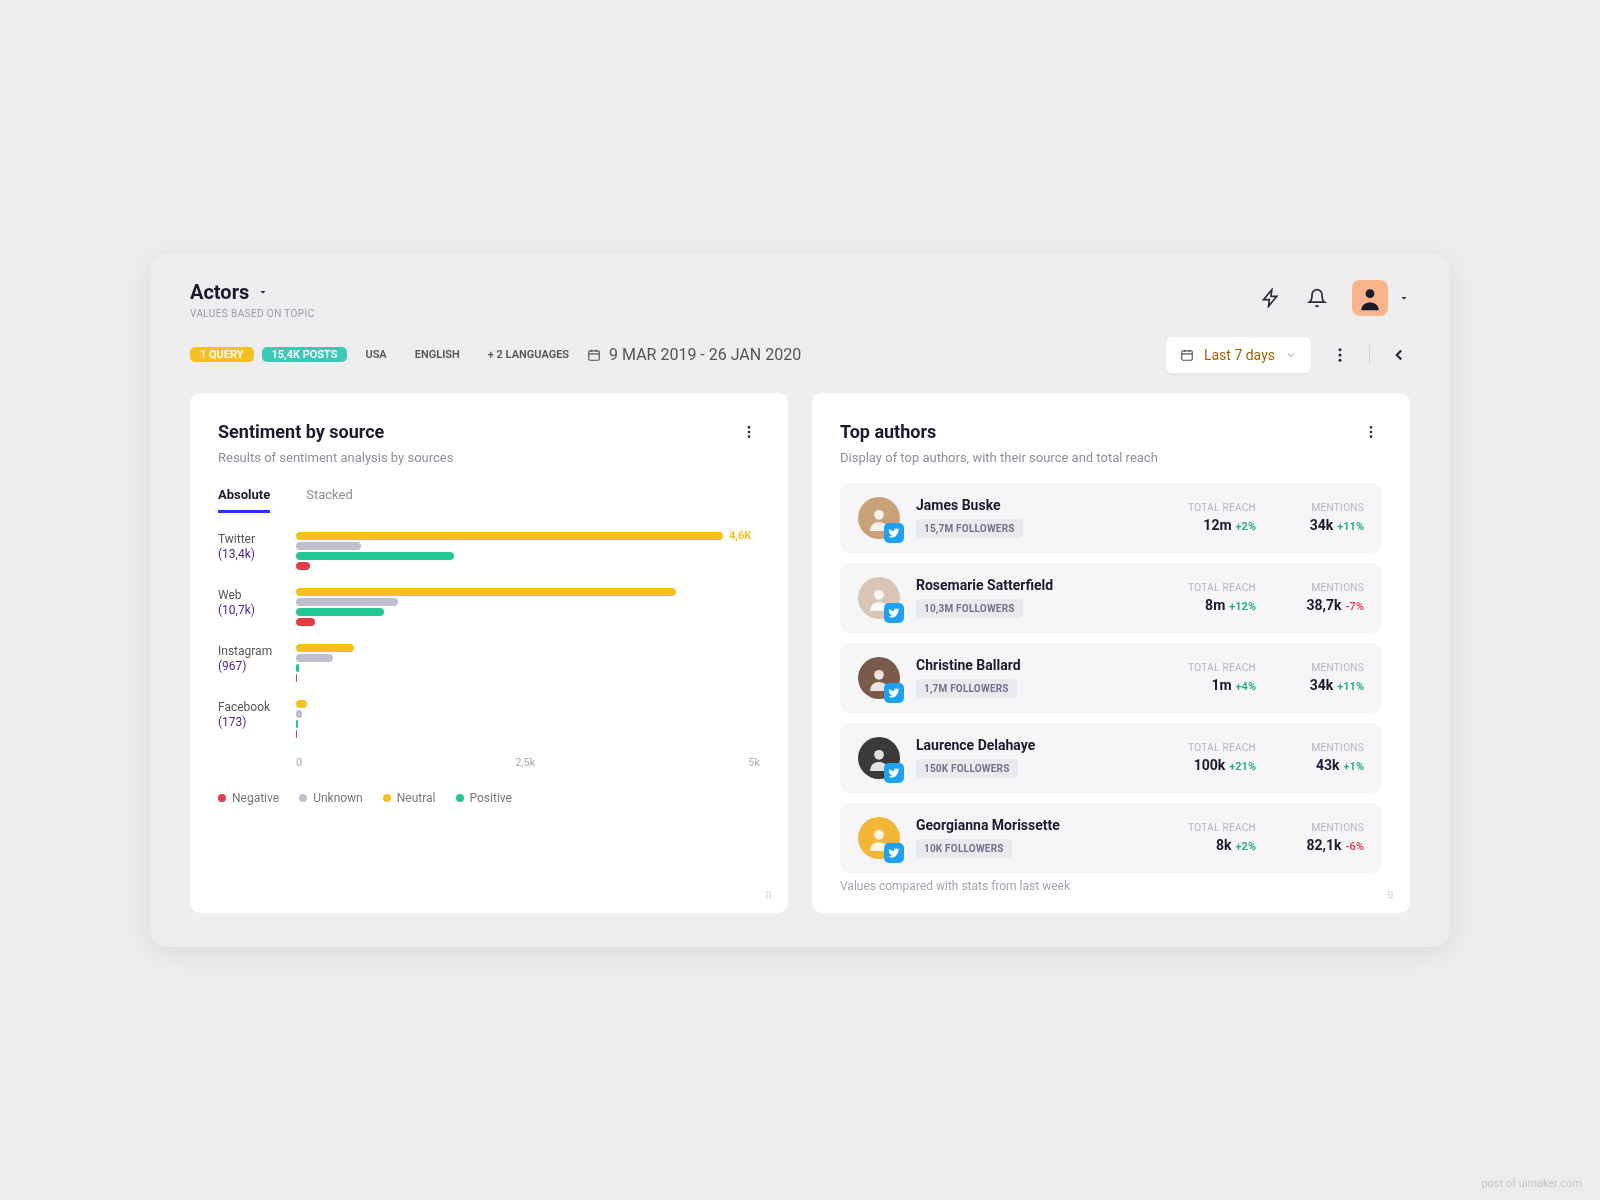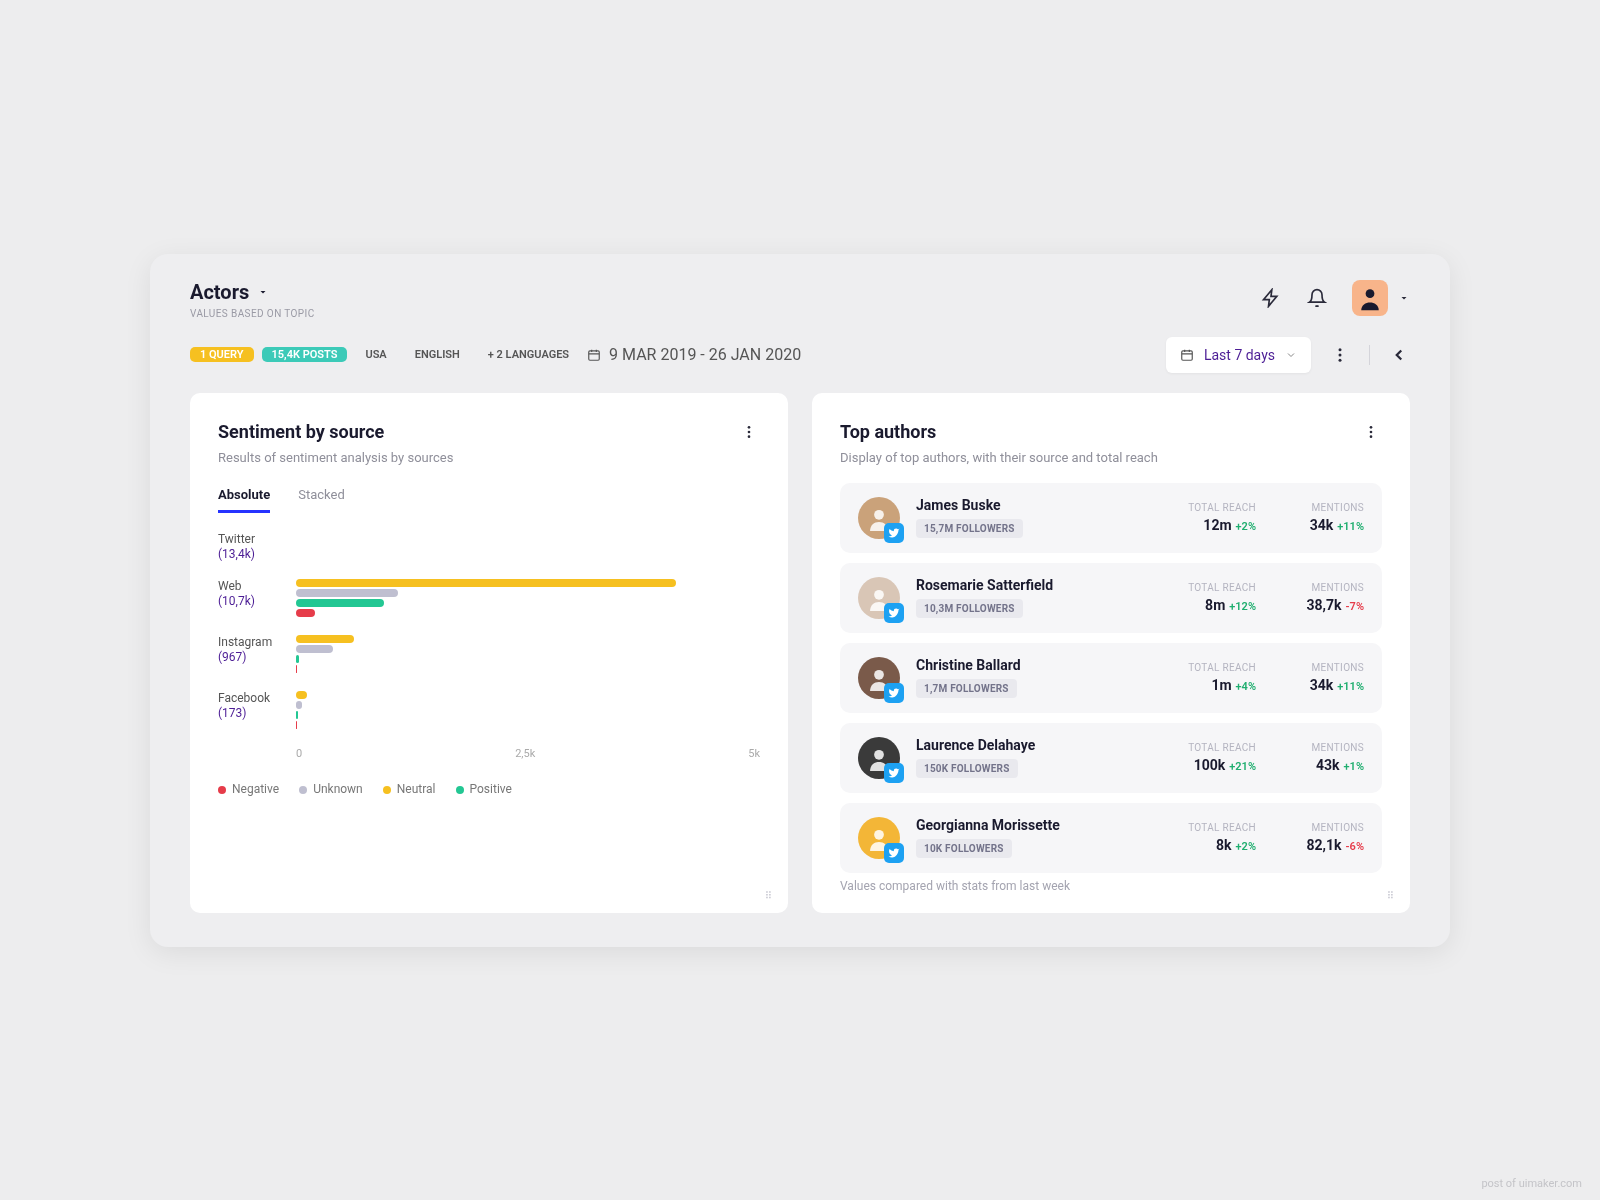--- a/index.html
+++ b/index.html
@@ -13,28 +13,28 @@
   .avatar-box { width: 36px; height: 36px; background: #f8b48a; border-radius: 8px; display: inline-flex; align-items: center; justify-content: center; }
   .avatar-box svg { width: 28px; height: 28px; }
   .caret { color: #2a2a3a; }
   .filters { display: flex; align-items: center; justify-content: space-between; padding: 0 40px 20px; }
   .chips { display: flex; gap: 8px; align-items: center; flex-wrap: wrap; }
   .chip { font-size: 11px; font-weight: 600; padding: 1px 10px; border-radius: 5px; display: inline-flex; align-items: center; gap: 6px; color: #555; background: transparent; }
   .chip.yellow { background: #f6c020; color: #fff; }
   .chip.teal { background: #3ccab8; color: #fff; }
   .date-chip { display: inline-flex; align-items: center; gap: 8px; color: #555; font-size: 16px; }
   .filter-right { display: flex; align-items: center; gap: 18px; }
-  .dropdown { background: #fff; border-radius: 6px; padding: 10px 14px; display: flex; align-items: center; gap: 10px; font-size: 14px; color: #4c1d95; box-shadow: 0 1px 3px rgba(0,0,0,0.05); }
+  .dropdown { background: #fff; border-radius: 6px; padding: 10px 14px; display: flex; align-items: center; gap: 10px; font-size: 14px; color: #a16207; box-shadow: 0 1px 3px rgba(0,0,0,0.05); }
   .divider { width: 1px; height: 20px; background: #d4d4da; }
   .cards { display: flex; gap: 24px; padding: 0 40px 34px; }
   .card { background: #fff; border-radius: 10px; flex: 1; padding: 28px 28px 20px; position: relative; }
   .card-head { display: flex; justify-content: space-between; align-items: flex-start; }
   .card-title { font-size: 18px; font-weight: 700; color: #1a1a2e; }
   .card-sub { font-size: 13px; color: #8f8f9a; margin-top: 8px; }
-  .tabs { display: flex; gap: 28px; margin-top: 22px; border-bottom: 1px solid transparent; }
+  .tabs { display: flex; gap: 36px; margin-top: 22px; border-bottom: 1px solid transparent; }
   .tab { font-size: 13px; color: #8f8f9a; padding-bottom: 8px; cursor: pointer; }
   .tab.active { color: #1a1a2e; font-weight: 700; border-bottom: 3px solid #2633ff; }
   .chart-area { margin-top: 18px; }
   .row { display: flex; align-items: flex-start; margin-bottom: 16px; position: relative; }
   .row-label { width: 78px; font-size: 12px; color: #555; line-height: 1.3; }
   .row-label .count { color: #4c1d95; }
   .bars { flex: 1; position: relative; }
   .bar { height: 8px; border-radius: 4px; margin-bottom: 2px; }
   .bar.yellow { background: #f6c020; }
   .bar.gray   { background: #bfbfd0; }
@@ -163,20 +163,27 @@
         </span>
       </div>
       <div class="tabs">
         <div class="tab active">Absolute</div>
         <div class="tab">Stacked</div>
       </div>
 
       <div class="chart-area" id="chart-area">
           <div class="row">
             <div class="row-label">Twitter<br><span class="count">(13,4k)</span></div>
+            <div class="bars">
+              <div class="bar yellow" style="width: 92%;"></div>
+              <span class="bar-label" style="left: calc(92% + 6px);">4,6K</span>
+              <div class="bar gray" style="width: 14%;"></div>
+              <div class="bar green" style="width: 34%;"></div>
+              <div class="bar red" style="width: 3%;"></div>
+            </div>
           </div>
           <div class="row">
             <div class="row-label">Web<br><span class="count">(10,7k)</span></div>
             <div class="bars">
               <div class="bar yellow" style="width: 82%;"></div>
               <div class="bar gray" style="width: 22%;"></div>
               <div class="bar green" style="width: 19%;"></div>
               <div class="bar red" style="width: 4%;"></div>
             </div>
           </div>

